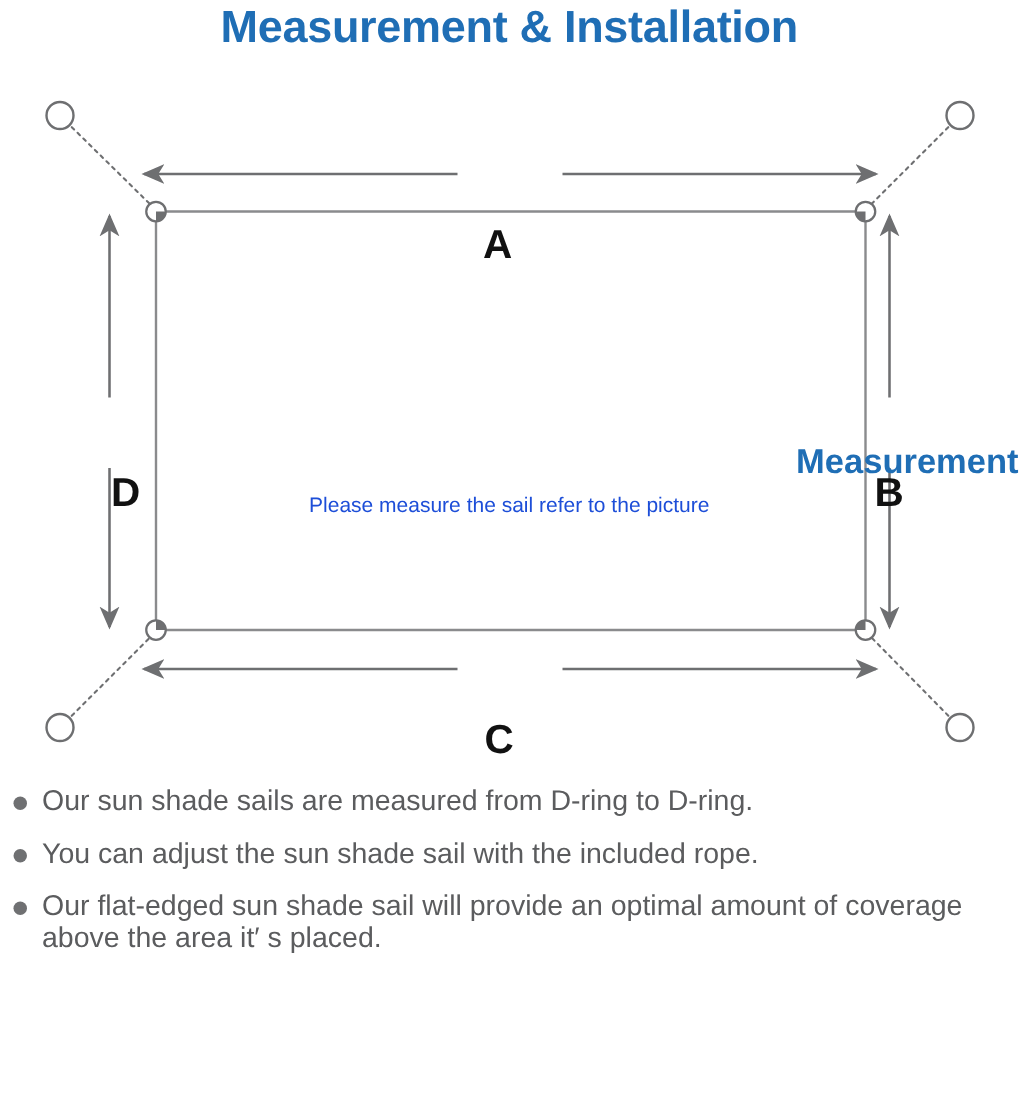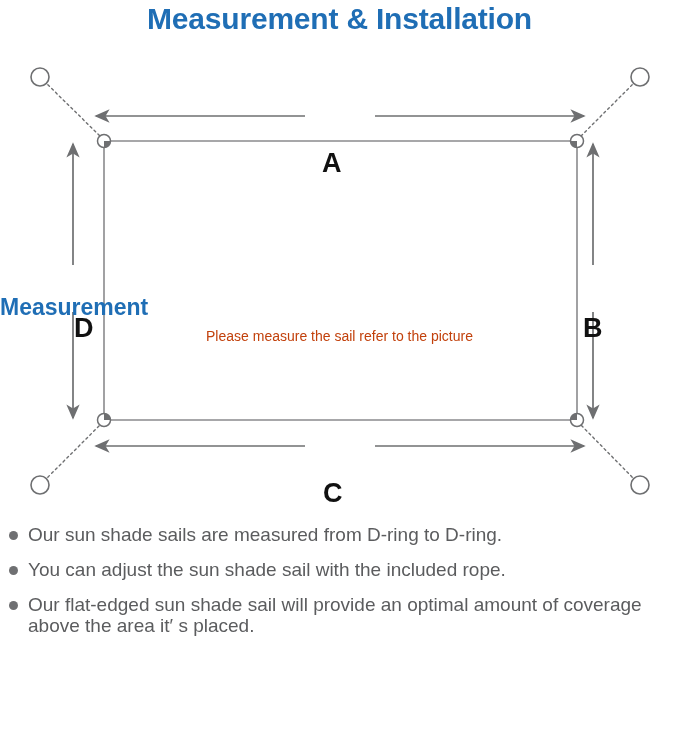--- a/index.html
+++ b/index.html
@@ -48,34 +48,34 @@
   }
   .diagram svg {
     display: block;
   }
 
   .sail-caption-title {
     position: absolute;
     left: 0;
     top: 244px;
     width: 679px;
-    text-align: left;
+    text-align: right;
     font-size: 23px;
     font-weight: bold;
     color: #1f6eb5;
     white-space: nowrap;
   }
   .sail-caption-sub {
     position: absolute;
     left: 0;
     top: 278px;
     width: 679px;
     text-align: center;
     font-size: 14px;
-    color: #c2410c;
+    color: #1d4ed8;
     white-space: nowrap;
   }
 
   .dim-letter {
     position: absolute;
     font-size: 27px;
     font-weight: bold;
     color: #111111;
     line-height: 1;
     white-space: nowrap;

